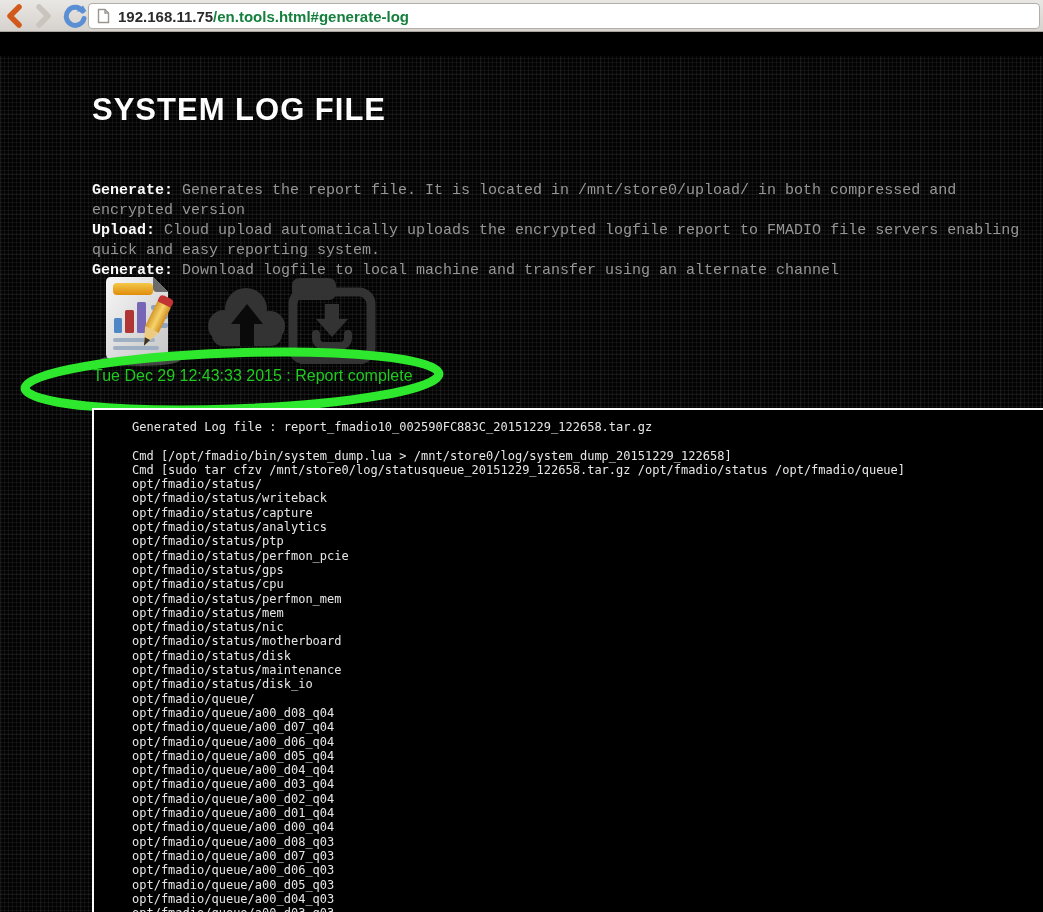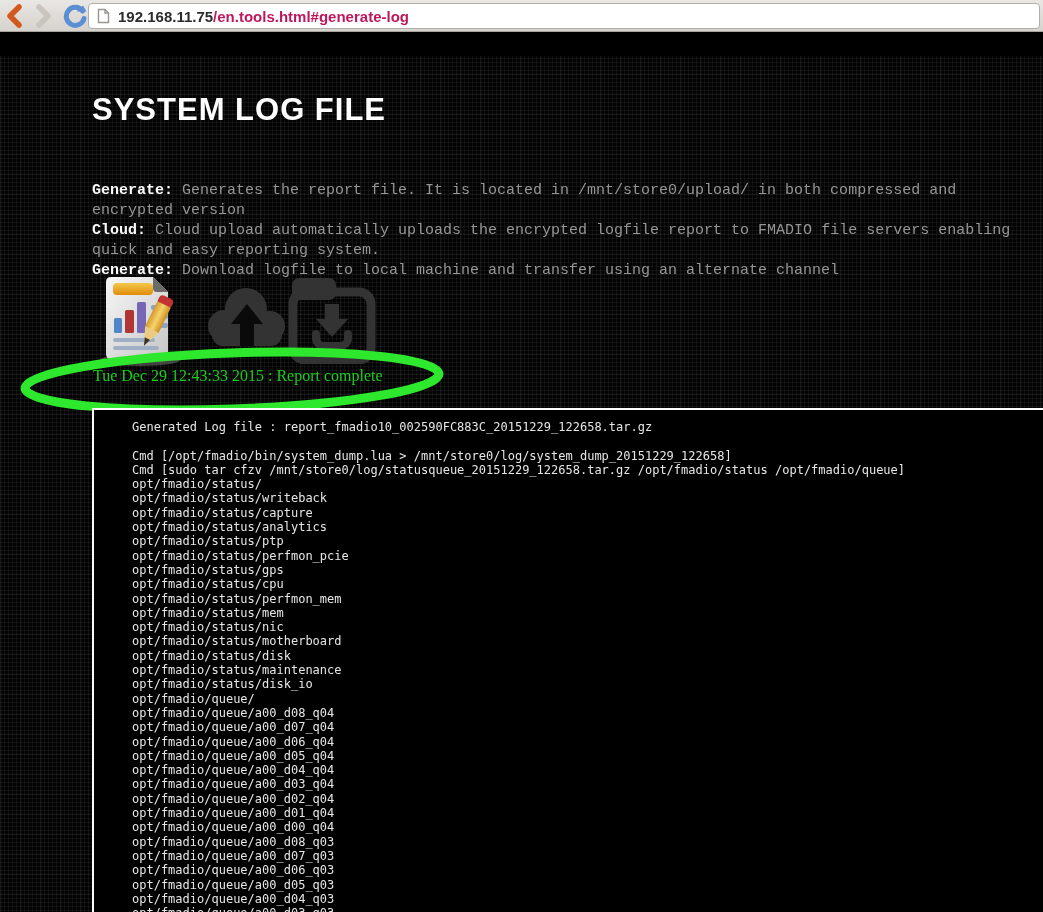--- a/index.html
+++ b/index.html
@@ -17,21 +17,21 @@
              display:flex; align-items:center; justify-content:center; cursor:pointer; }
   .nav-btn.reload { margin-left:6px; }
   .url-bar {
     position:absolute; left:88px; right:3px; top:3px; height:26px;
     background:#fff; border:1px solid #b3aea8; border-radius:4px;
     display:flex; align-items:center; padding-left:8px;
     font-size:15px;
     font-weight:bold;
   }
   .url-host { color:#2b2b2b; margin-left:8px; }
-  .url-path { color:#be185d; }
+  .url-path { color:#15803d; }
 
   
   .page {
     position:relative; height:879px; background-color:#030303;
     background-image:
       repeating-linear-gradient(90deg, rgba(255,255,255,.05) 0 1px, transparent 1px 4px),
       repeating-linear-gradient(0deg,  rgba(255,255,255,.05) 0 1px, transparent 1px 4px),
       repeating-linear-gradient(90deg, rgba(255,255,255,.025) 0 2px, transparent 2px 20px),
       repeating-linear-gradient(0deg,  rgba(255,255,255,.025) 0 2px, transparent 2px 20px);
     margin-top: 24px;
@@ -47,21 +47,21 @@
   .descs { position:absolute; left:92px; top:125px; font-size:15px; line-height:20px; color:#969696;font-family:Liberation Mono, monospace; }
   .descs b { color:#fbfbfb; font-weight:700; }
 
   .report-icon { position:absolute; left:96px; top:218px; }
   .cloud-icon  { position:absolute; left:200px; top:226px; }
   .download-icon { position:absolute; left:286px; top:222px; }
 
   .annotation { position:absolute; left:16px; top:288px; pointer-events:none; }
   .status {
     position:absolute; left:93px; top:311px;
-    color:#1fcb1f; font-size:16px;font-family:Liberation Serif, serif;
+    color:#1fcb1f; font-size:16px;
   }
 
   .logbox {
     position:absolute; left:92px; right:0; top:352px; height:527px;
     background:#000; border-top:2px solid #fcfcfc; border-left:2px solid #fcfcfc;
     padding:10px 0 0 38px; overflow:hidden;
   }
   .logbox pre {
     font-family:"DejaVu Sans Mono", monospace;
     font-size:12px; line-height:14.3px; color:#e6e6e6; white-space:pre;
@@ -98,21 +98,21 @@
         <span class="url-path">/en.tools.html#generate-log</span>
     </div>
   </div>
 
   <div class="page">
 
     <h1>SYSTEM LOG FILE</h1>
 
     <div class="descs">
       <div><b>Generate:</b><span> Generates the report file. It is located in /mnt/store0/upload/ in both compressed and encrypted version</span></div>
-      <div><b>Cloud:</b><span> Cloud upload automatically uploads the encrypted logfile report to FMADIO file servers enabling quick and easy reporting system.</span></div>
+      <div><b>Upload:</b><span> Cloud upload automatically uploads the encrypted logfile report to FMADIO file servers enabling quick and easy reporting system.</span></div>
       <div><b>Generate:</b><span> Download logfile to local machine and transfer using an alternate channel</span></div>
     </div>
 
     <svg class="report-icon" width="90" height="94" viewBox="0 0 90 94">
       <defs>
         <linearGradient id="docGrad" x1="0" y1="0" x2="1" y2="1">
           <stop offset="0" stop-color="#f7f7f7"></stop>
             <stop offset="1" stop-color="#c6c6c6"></stop>
         </linearGradient>
         <linearGradient id="hdrGrad" x1="0" y1="0" x2="0" y2="1">

